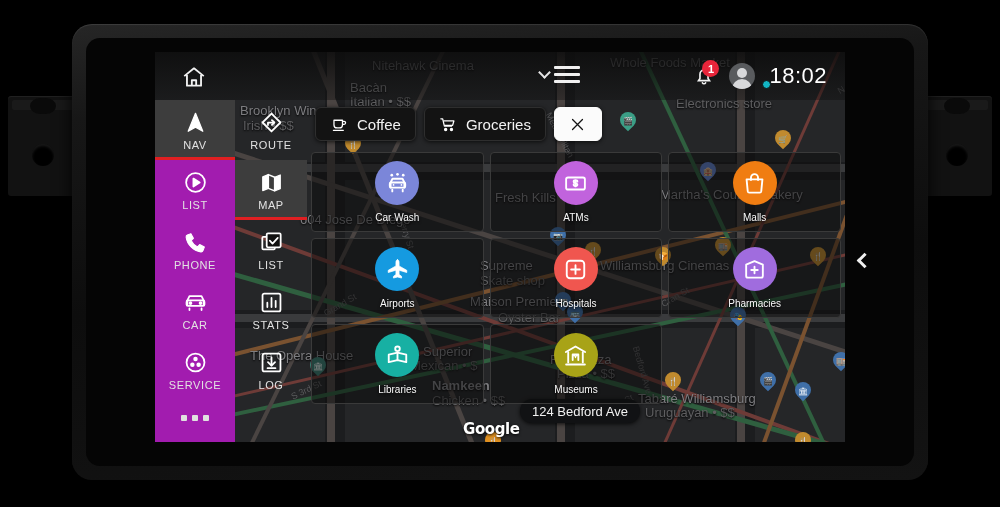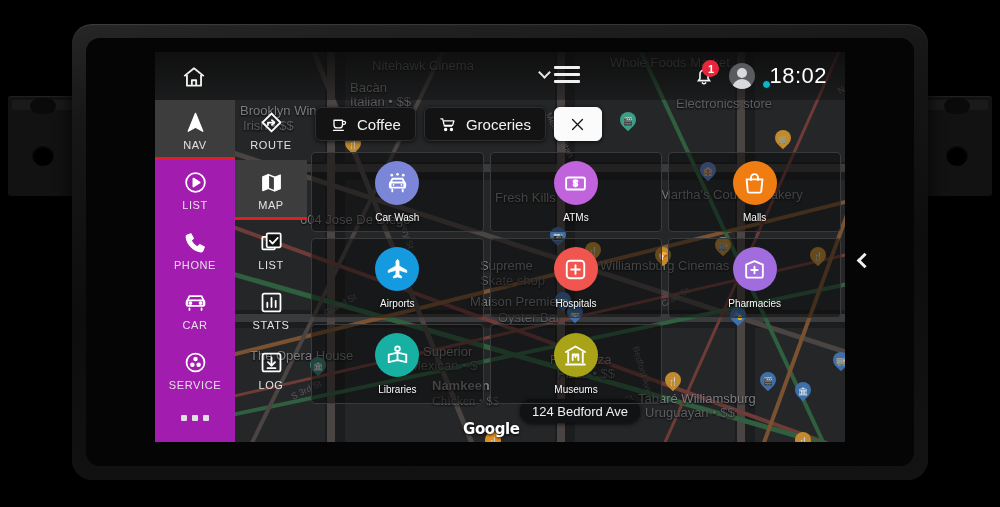--- a/index.html
+++ b/index.html
@@ -205,21 +205,21 @@
           <div class="label sub" style="left: 325px; top: 221px;">Skate shop</div>
           <div class="label big" style="left: 445px; top: 206px;">Williamsburg Cinemas</div>
           <div class="label big" style="left: 315px; top: 242px;">Maison Premiere</div>
           <div class="label sub" style="left: 343px; top: 258px;">Oyster Bar</div>
           <div class="label big" style="left: 95px; top: 296px;">The Opera House</div>
           <div class="label big" style="left: 250px; top: 292px;">La Superior</div>
           <div class="label sub" style="left: 255px; top: 306px;">Mexican • $</div>
           <div class="label big" style="left: 395px; top: 300px;">Fury Pizza</div>
           <div class="label sub" style="left: 402px; top: 314px;">Pizza • $$</div>
           <div class="label big" style="left: 277px; top: 326px; font-weight: bold;">Namkeen</div>
-          <div class="label sub" style="left: 277px; top: 341px; font-family: Liberation Serif, serif;">Chicken • $$</div>
+          <div class="label sub" style="left: 277px; top: 341px;">Chicken • $$</div>
           <div class="label big" style="left: 483px; top: 339px;">Tabaré Williamsburg</div>
           <div class="label sub" style="left: 490px; top: 353px;">Uruguayan • $$</div>
         </div>
       <div id="map-pins">
           <div class="pin" style="left: 320px; top: 58px;">
             <div class="body" style="background:#c08a2e"></div>
             <div class="gl">🍴</div>
           </div>
           <div class="pin" style="left: 190px; top: 83px;">
             <div class="body" style="background:#c08a2e"></div>

